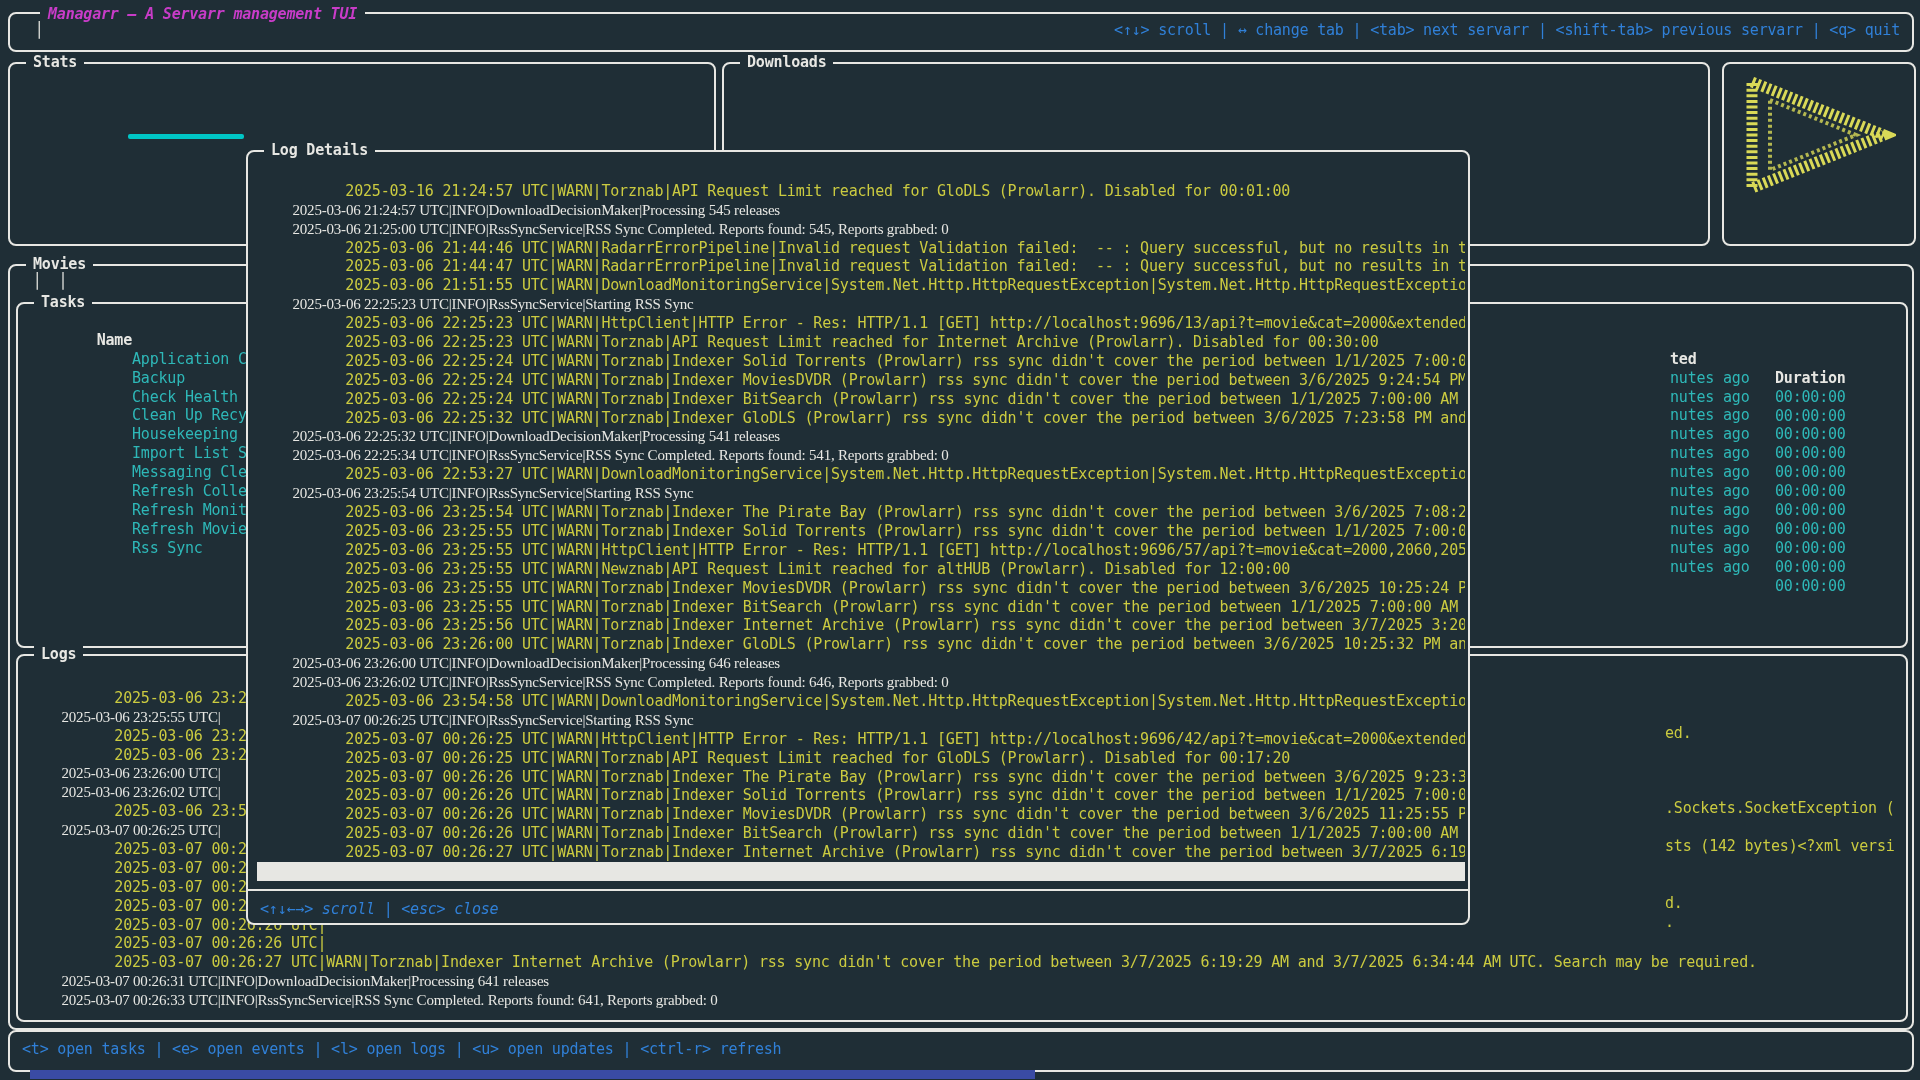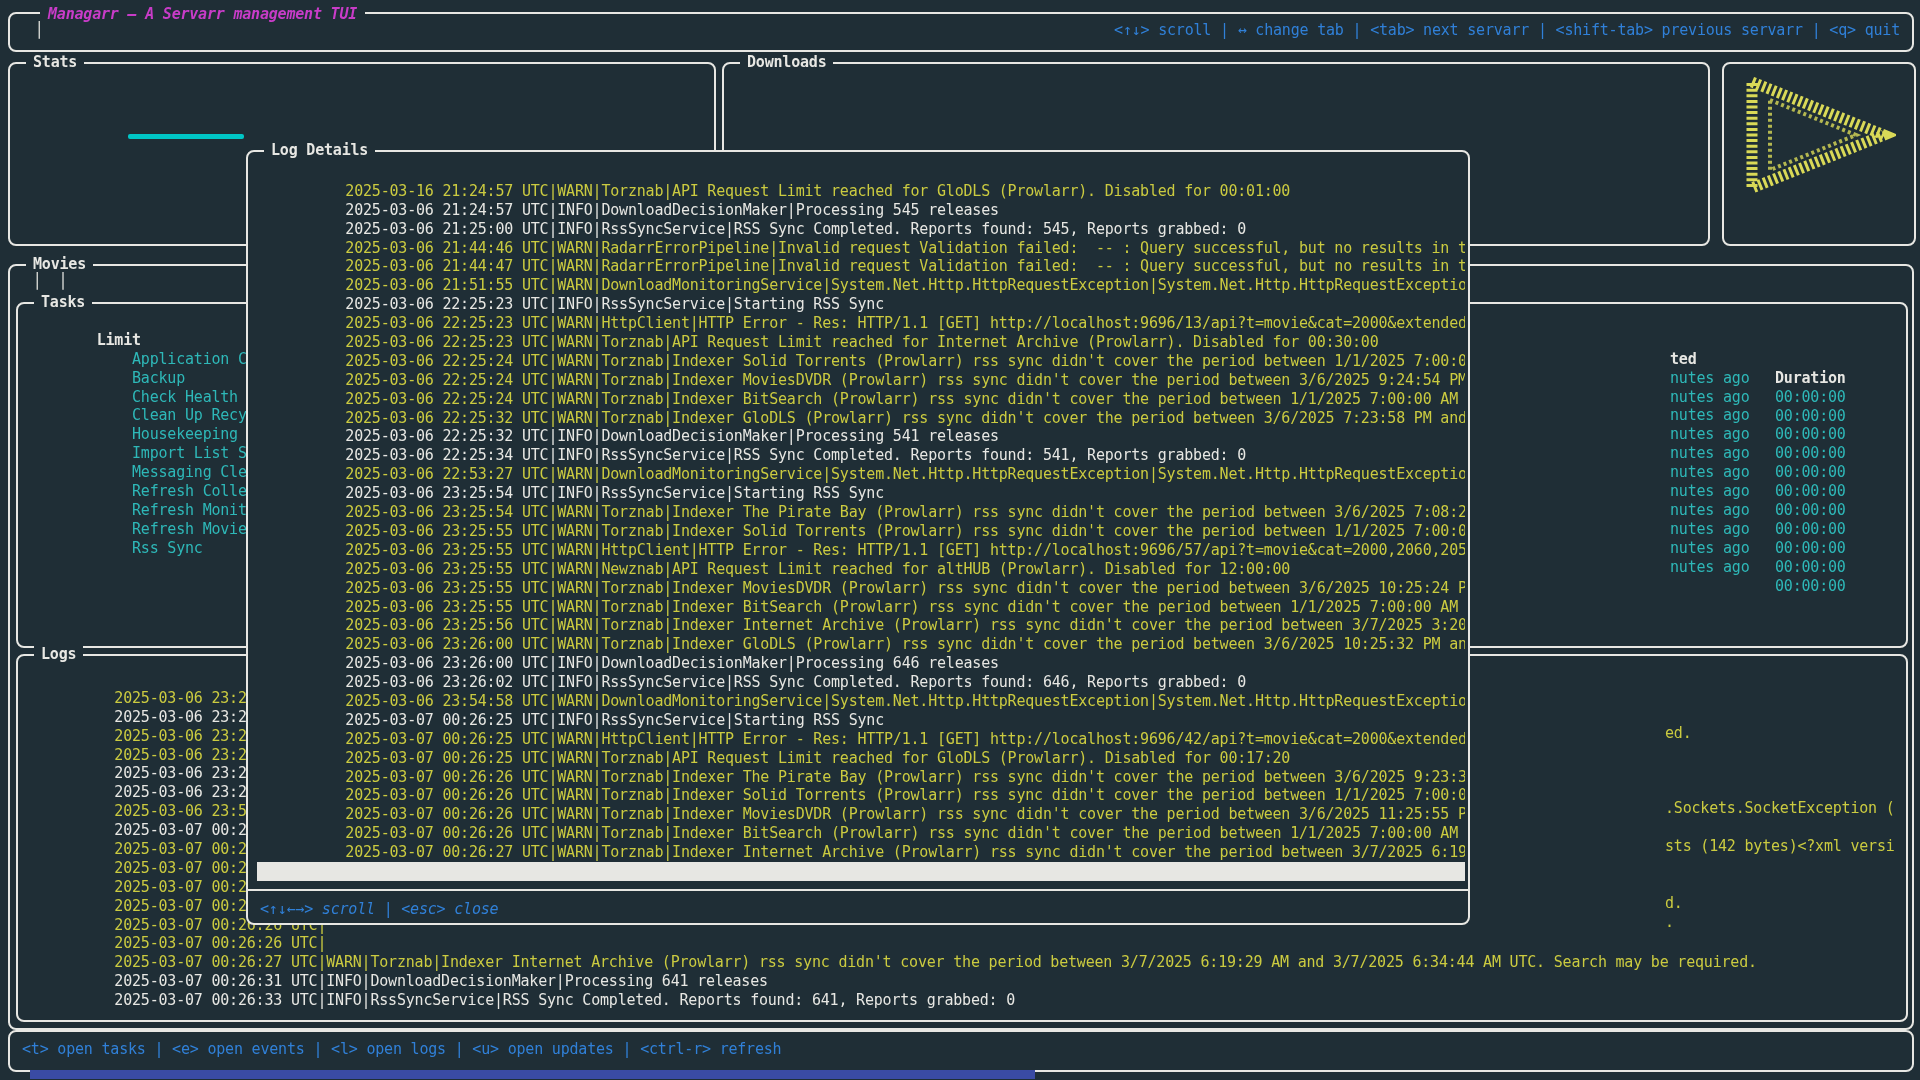--- a/index.html
+++ b/index.html
@@ -9,21 +9,21 @@
   }
   html,body{margin:0;padding:0;background:var(--frame);}
   .screen{position:relative;width:1920px;height:1080px;background:var(--bg);
     font-family:"DejaVu Sans Mono",monospace;font-size:15px;letter-spacing:-0.2px;
     color:var(--white);overflow:hidden;}
   .panel{position:absolute;border:2px solid var(--border);border-radius:8px;background:transparent;}
   .panel-title{position:absolute;top:-11px;left:16px;background:var(--bg);padding:0 7px;
     font-weight:bold;color:var(--white);white-space:pre;}
   .row{height:18.9px;line-height:18.9px;white-space:pre;position:relative;}
   .lv-warn{color:var(--yellow);}
-  .lv-info{color:var(--white);}
+  .lv-info{color:var(--white);font-family:Liberation Serif, serif;}
   .selected{background:var(--white);color:#20303a;}
   
   .header-inner{position:absolute;left:12px;right:12px;top:0;height:32px;line-height:32px;
     display:flex;align-items:center;}
   .app-title{position:absolute;top:-9px;left:30px;background:var(--bg);padding:0 8px;
     color:var(--magenta);font-weight:bold;font-style:italic;white-space:pre;}
   .tabs{display:flex;align-items:center;white-space:pre;}
   .tab{font-weight:bold;color:var(--white);padding:0 4px;}
   .tab.active{color:var(--tabyellow);}
   .tabs.header-tabs .tab:not(:last-child)::after{content:" │";color:var(--white);font-weight:normal;}
@@ -100,21 +100,21 @@
     <div class="panel-title">Movies</div>
     <div class="tabs movie-tabs" style="position:absolute;left:10px;top:6px;">
       
     <span class="tab active"></span><span class="tab"></span></div>
   </div>
 
   <div class="panel" style="left:16px;top:302px;width:1888px;height:342px;">
     <div class="panel-title">Tasks</div>
     <div class="inner-rows">
       <div class="row thead">
-        <span>Limit</span>
+        <span>Name</span>
         <span class="th-exec">ted</span>
         <span class="th-dur">Duration</span>
       </div>
       <div>
 
       <div class="row">
             <span class="tname">Application Check Update</span>
             <span class="texec">nutes ago</span>
             <span class="tdur">00:00:00</span>
           </div>

